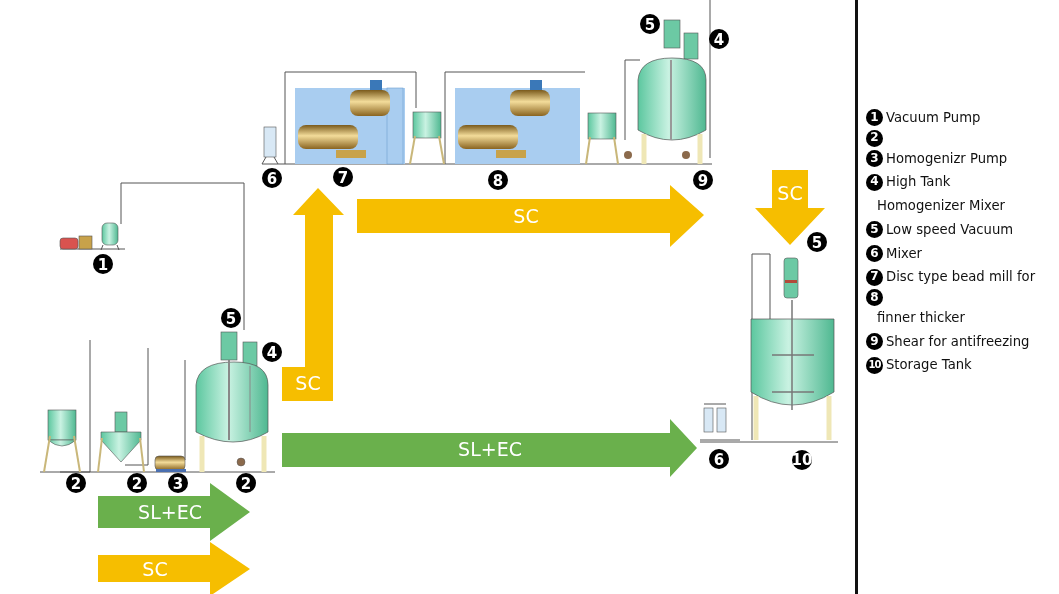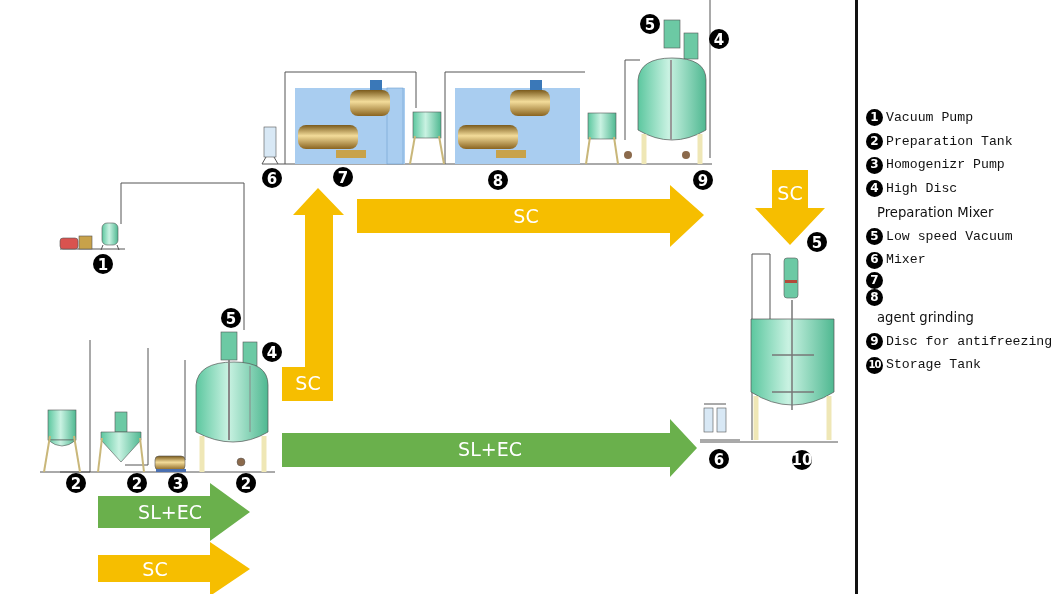--- a/index.html
+++ b/index.html
@@ -3,21 +3,21 @@
 <meta charset="utf-8">
 <style>
   html,body{margin:0;padding:0;background:#fff;}
   body{width:1059px;height:594px;position:relative;overflow:hidden;font-family:"DejaVu Sans",sans-serif;}
   #diagram{position:absolute;left:0;top:0;width:1059px;height:594px;}
   .legend{position:absolute;left:866px;top:106px;width:190px;font-family:"DejaVu Sans",sans-serif;font-size:13.2px;color:#111;line-height:23.7px;}
   .legend .row{display:flex;align-items:center;white-space:nowrap;}
   .legend .cont{padding-left:11px;white-space:nowrap;}
   .badge{display:inline-flex;align-items:center;justify-content:center;width:17px;height:17px;border-radius:50%;background:#000;color:#fff;font-weight:bold;font-size:12px;margin-right:2px;flex:0 0 auto;}
   .badge.wide{font-size:10px;letter-spacing:-1px;}
-  .legend .lbl{margin-left:1px;font-family:Liberation Mono, monospace;}
+  .legend .lbl{margin-left:1px;}
   .divider{position:absolute;left:855px;top:0;width:3px;height:594px;background:#111;}
   .arrow-label{font-family:"DejaVu Sans",sans-serif;fill:#fff;font-size:19px;}
   .num{font-family:"DejaVu Sans",sans-serif;font-weight:bold;fill:#fff;font-size:15px;}
 </style>
 </head>
 <body>
 
 <svg id="diagram" width="1059" height="594" viewBox="0 0 1059 594" xmlns="http://www.w3.org/2000/svg">
   <defs>
     <linearGradient id="tankG" x1="0" x2="1">
@@ -249,47 +249,47 @@
 
 <div class="divider"></div>
 
 <div class="legend">
   <div class="row">
       <span class="badge">1</span>
       <span class="lbl">Vacuum Pump</span>
     </div>
   <div class="row">
       <span class="badge">2</span>
-      <span class="lbl">Preparation Tank</span>
     </div>
   <div class="row">
       <span class="badge">3</span>
       <span class="lbl">Homogenizr Pump</span>
     </div>
   <div class="row">
       <span class="badge">4</span>
-      <span class="lbl">High Disc</span>
-    </div>
-  <div class="cont">Preparation Mixer</div>
+      <span class="lbl">High Tank</span>
+    </div>
+  <div class="cont">Homogenizer Mixer</div>
   <div class="row">
       <span class="badge">5</span>
       <span class="lbl">Low speed Vacuum</span>
     </div>
   <div class="row">
       <span class="badge">6</span>
       <span class="lbl">Mixer</span>
     </div>
   <div class="row">
       <span class="badge">7</span>
+      <span class="lbl">Disc type bead mill for</span>
     </div>
   <div class="row">
       <span class="badge">8</span>
     </div>
-  <div class="cont">agent grinding</div>
+  <div class="cont">finner thicker</div>
   <div class="row">
       <span class="badge">9</span>
-      <span class="lbl">Disc for antifreezing</span>
+      <span class="lbl">Shear for antifreezing</span>
     </div>
   <div class="row">
       <span class="badge wide">10</span>
       <span class="lbl">Storage Tank</span>
     </div>
 </div>
 
 </body></html>

